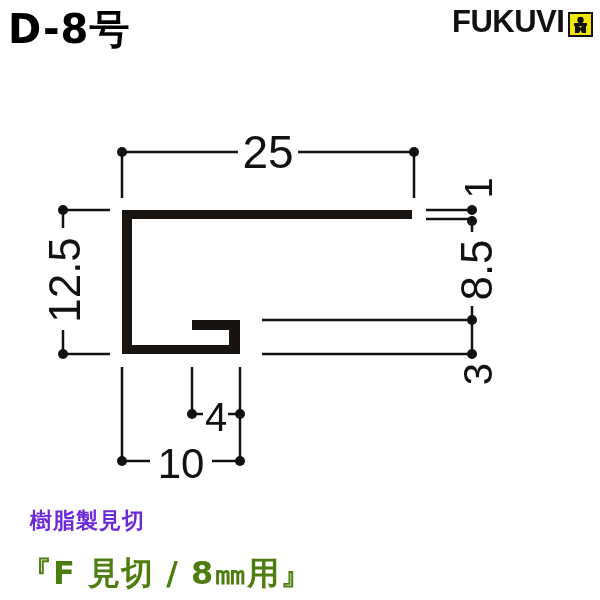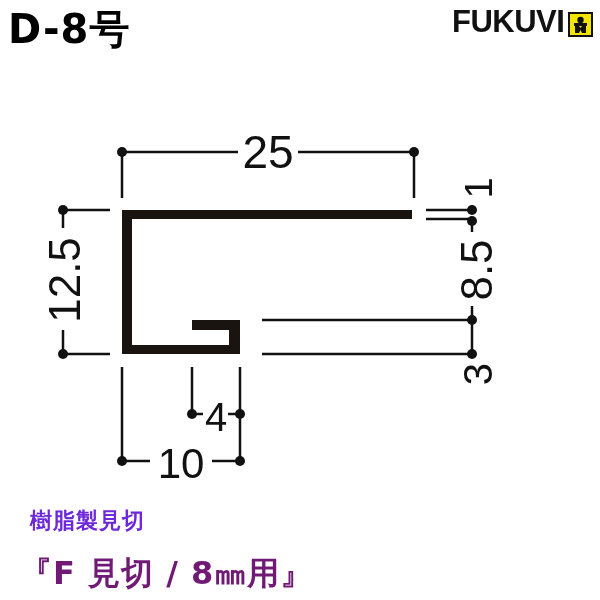--- a/index.html
+++ b/index.html
@@ -4,21 +4,21 @@
 <style>
   html, body { margin:0; padding:0; background:#ffffff; }
   body { width:600px; height:600px; position:relative; overflow:hidden; font-family:"DejaVu Sans", sans-serif; }
   .title { position:absolute; left:8px; top:2px; font-size:40px; font-weight:bold; color:#000; letter-spacing:1px; font-family:"DejaVu Sans", sans-serif; }
   .logo { position:absolute; left:424px; top:6px; display:flex; align-items:flex-end;margin-left:28px; }
   .logo-text { font-family:"Liberation Sans", sans-serif; font-weight:bold; font-size:31px; color:#111; letter-spacing:-0.5px; line-height:1; }
   .logo-badge { width:25px; height:25px; background:#f2e600; border:2px solid #111; margin-left:4px; box-sizing:border-box; display:flex; align-items:center; justify-content:center; }
   svg.drawing { position:absolute; left:0; top:0; }
   .dim { font-family:"Liberation Sans", sans-serif; fill:#111; }
   .sub { position:absolute; left:30px; top:506px; font-size:22px; font-weight:bold; color:#6d28d9; letter-spacing:1px; }
-  .name { position:absolute; left:20px; top:552px; font-size:32px; font-weight:bold; color:#701a75; letter-spacing:1px; white-space:pre; }
+  .name { position:absolute; left:20px; top:552px; font-size:32px; font-weight:bold; color:#4d7c0f; letter-spacing:1px; white-space:pre; }
 </style>
 </head>
 <body>
 
 <div class="title">D-8号</div>
 
 <div class="logo">
   <span class="logo-text">FUKUVI</span>
   <span class="logo-badge">
     <svg width="19" height="19" viewBox="0 0 19 19">

